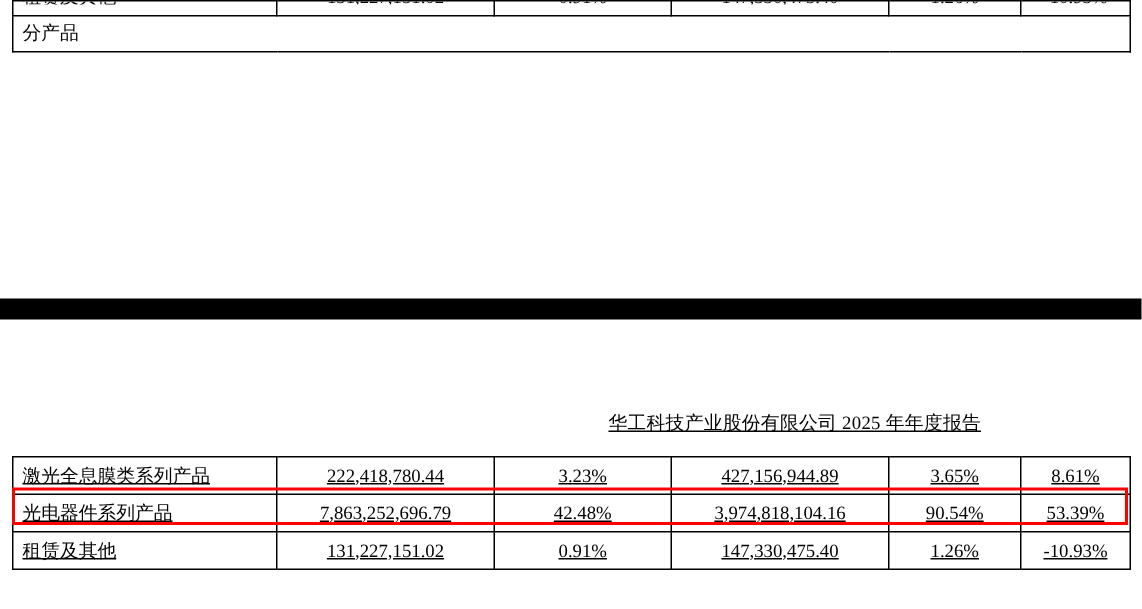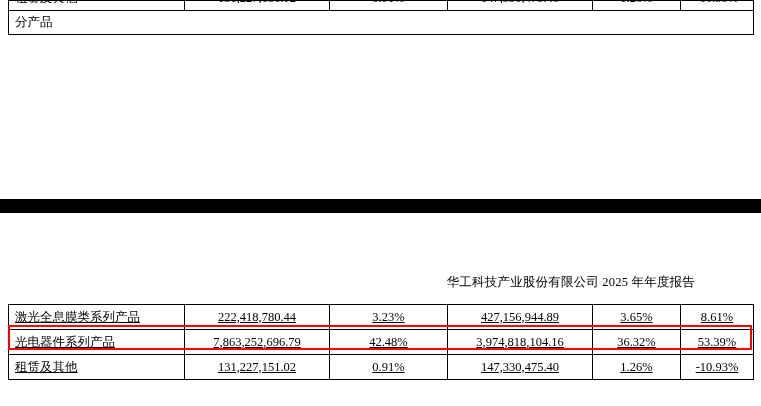--- a/index.html
+++ b/index.html
@@ -12,21 +12,20 @@
     height: 406px;
     font-family: "Liberation Serif", serif;
     color: #000000;
     position: relative;
     overflow: hidden;
   }
   .page {
     position: relative;
     width: 666px;
     height: 406px;
-    padding-left: 41px;
   }
   
   .table-top {
     position: absolute;
     left: 8px;
     top: 0px;
     width: 745px;
     border-collapse: collapse;
     table-layout: fixed;
   }
@@ -78,20 +77,21 @@
     background: #000000;
   }
   
   .running-header {
     position: absolute;
     right: 12px;
     top: 274px;
     font-size: 12.5px;
     text-align: left;
     letter-spacing: 0.2px;
+    text-decoration: underline;
   }
   
   .table-bottom {
     position: absolute;
     left: 8px;
     top: 304px;
     width: 745px;
     border-collapse: collapse;
     table-layout: fixed;
   }
@@ -177,21 +177,21 @@
         <td class="c-num">3.23%</td>
         <td class="c-num">427,156,944.89</td>
         <td class="c-num">3.65%</td>
         <td class="c-num">8.61%</td>
       </tr>
       <tr>
         <td class="c-name">光电器件系列产品</td>
         <td class="c-num">7,863,252,696.79</td>
         <td class="c-num">42.48%</td>
         <td class="c-num">3,974,818,104.16</td>
-        <td class="c-num">36.32%</td>
+        <td class="c-num">90.54%</td>
         <td class="c-num">53.39%</td>
       </tr>
       <tr>
         <td class="c-name">租赁及其他</td>
         <td class="c-num">131,227,151.02</td>
         <td class="c-num">0.91%</td>
         <td class="c-num">147,330,475.40</td>
         <td class="c-num">1.26%</td>
         <td class="c-num">-10.93%</td>
       </tr>

